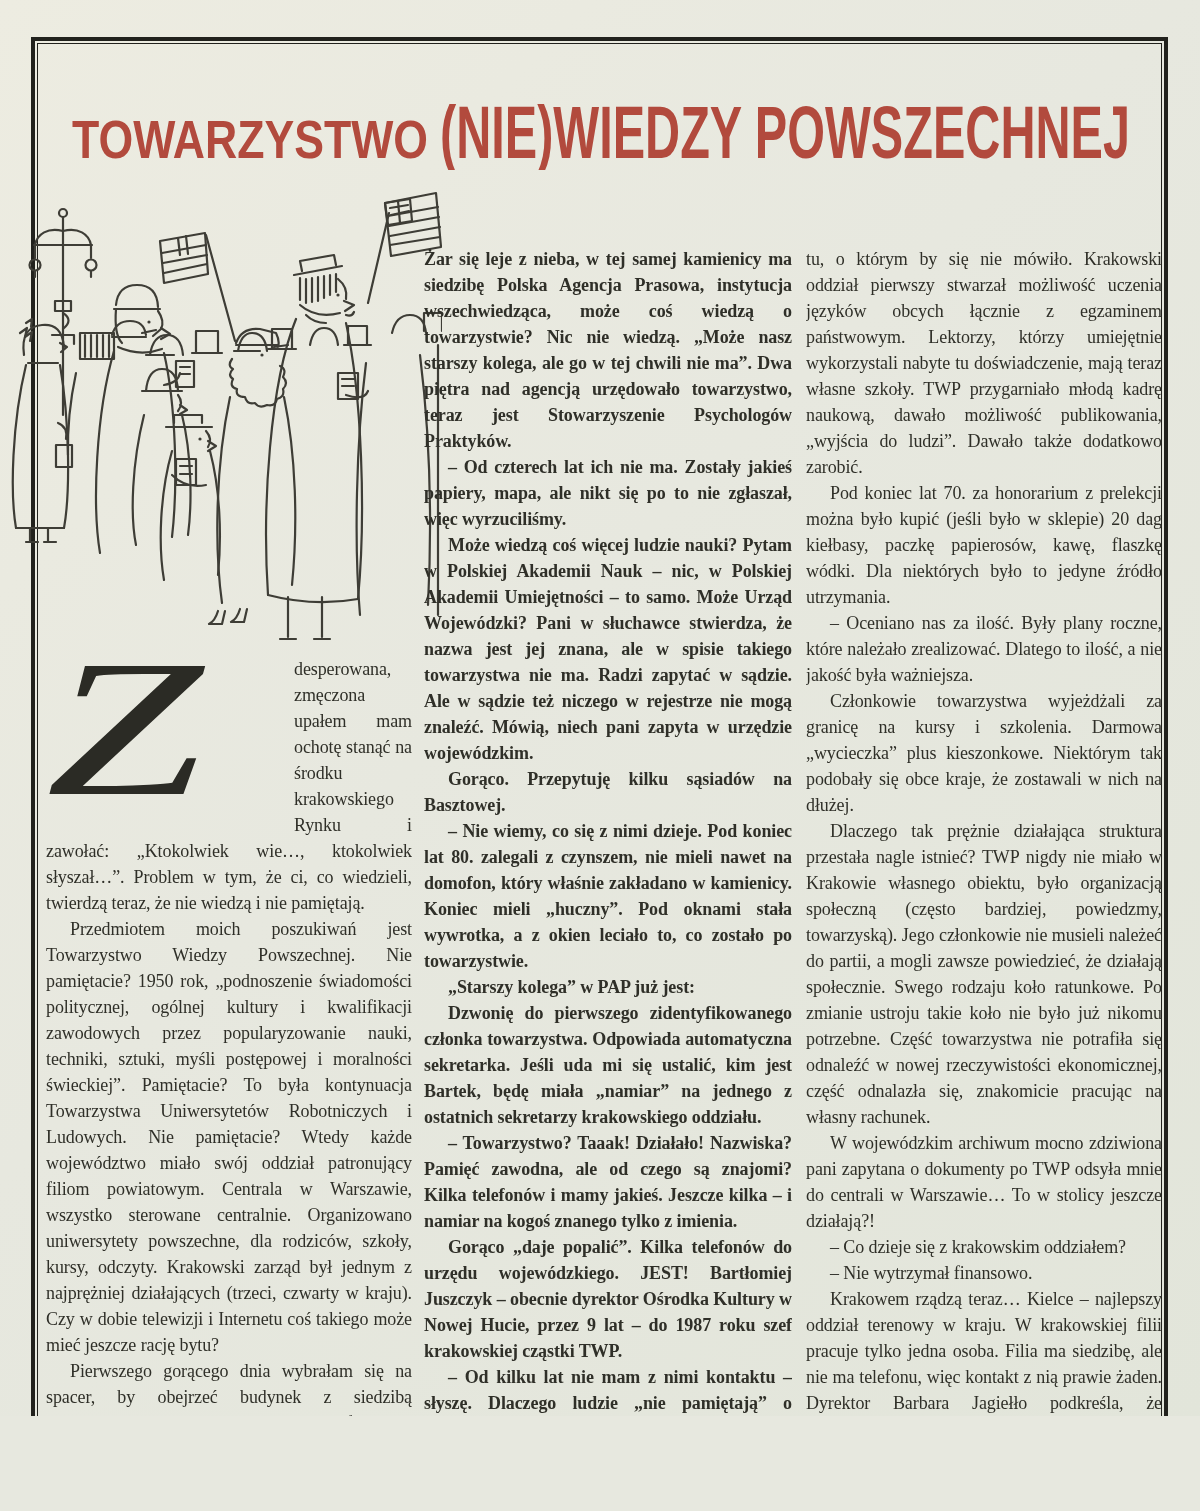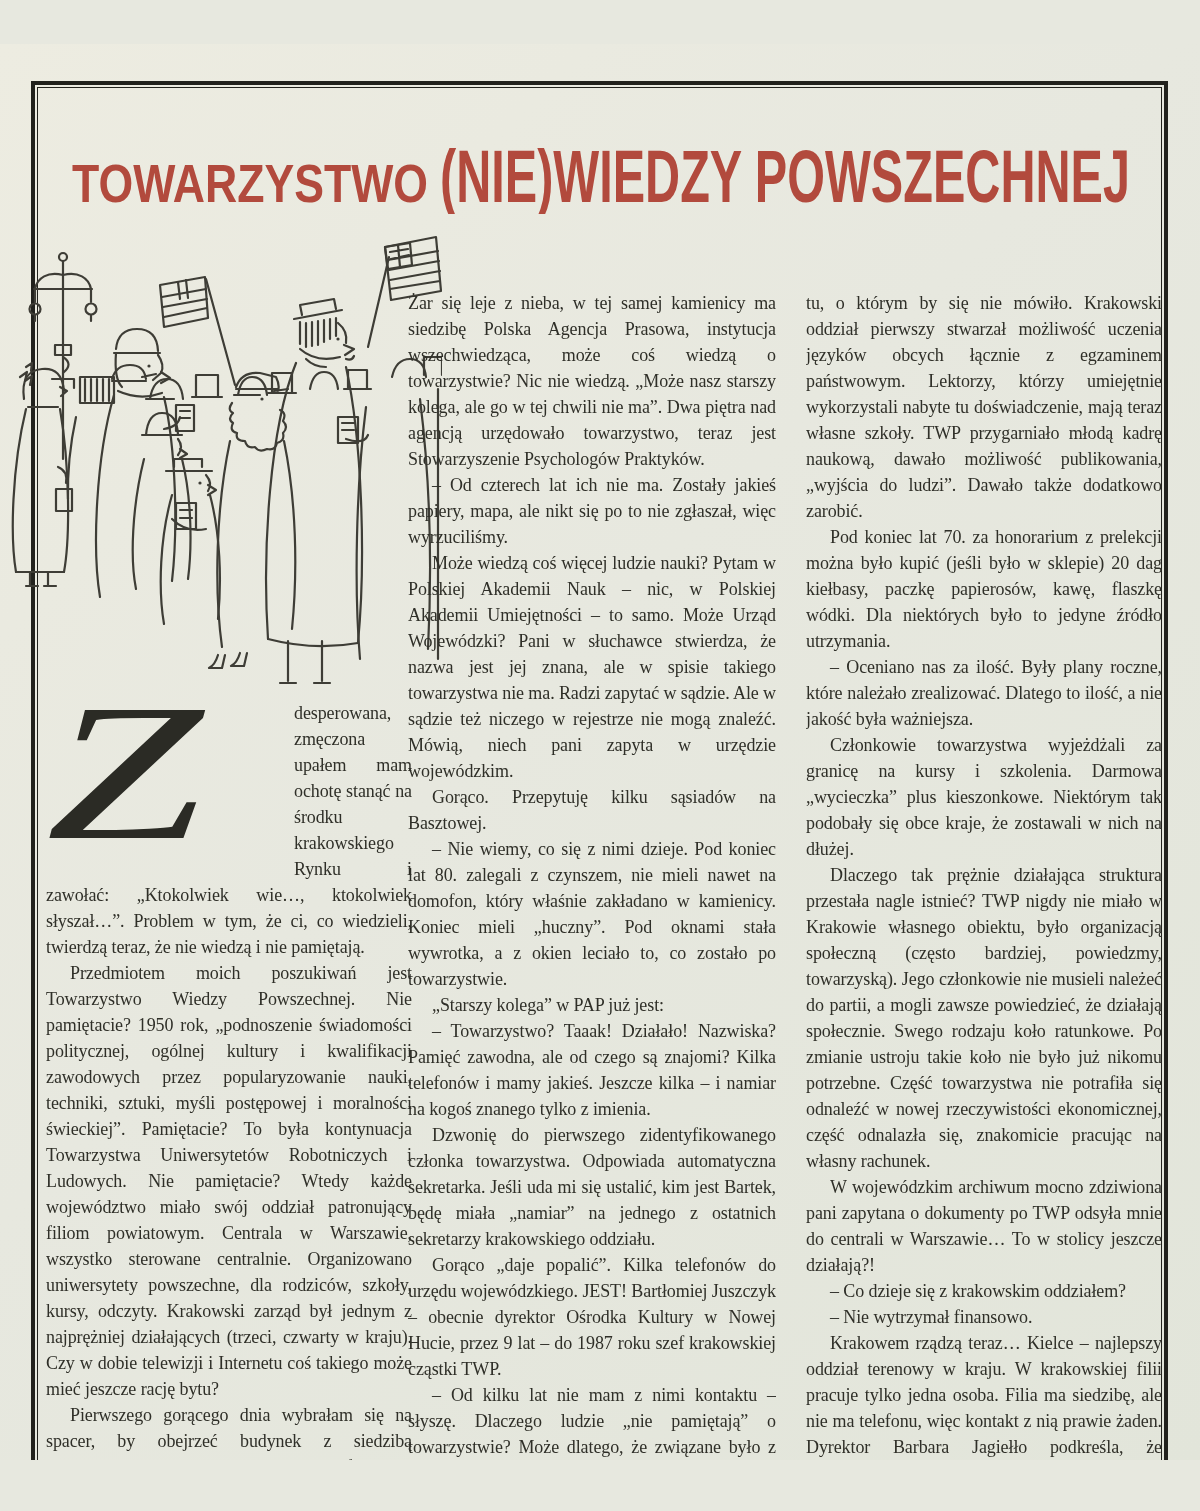--- a/index.html
+++ b/index.html
@@ -1,33 +1,33 @@
 <!DOCTYPE html>
 <html lang="pl"><head>
 <meta charset="utf-8">
 <style>
   html,body{margin:0;padding:0;background:#e7e8df;}
   .page{
     position:relative;width:1200px;height:1416px;overflow:hidden;
     background:linear-gradient(135deg,#edece1 0%,#e7e8df 45%,#e2e5da 100%);
-    font-family:"Liberation Serif",serif;color:#2f2f28;margin-top:44px;
+    font-family:"Liberation Serif",serif;color:#2f2f28;
   }
   .frame{position:absolute;left:31px;top:37px;width:1129px;height:1413px;
     border:4px solid #22221d;pointer-events:none;}
   .frame-inner{position:absolute;left:2px;top:2px;right:2px;bottom:2px;border:1px solid #22221d;}
   .headline{position:absolute;left:68px;top:86px;width:1066px;height:84px;}
   .headline text{font-family:"Liberation Sans",sans-serif;font-weight:bold;}
   .illus{position:absolute;left:0px;top:183px;width:442px;height:482px;}
   .illus *{vector-effect:non-scaling-stroke;}
   .col{position:absolute;font-size:18px;line-height:26px;text-align:justify;
     overflow:hidden;letter-spacing:-0.1px;}
   .col p{margin:0;text-indent:24px;}
   .col p.noindent{text-indent:0;}
   #col1{left:46px;top:656px;width:366px;height:788px;}
-  #col2{left:408px;top:246px;width:368px;height:1202px;}
+  #col2{left:424px;top:246px;width:368px;height:1202px;font-weight:bold;}
   #col3{left:806px;top:246px;width:356px;height:1202px;}
   .dropcap{float:left;width:248px;height:160px;font-size:188px;line-height:146px;
     font-style:italic;color:#2b2b25;transform:scale(1.5,1.04);transform-origin:0% 55%;}
   .pageno{position:absolute;left:44px;top:1464px;font-size:29px;
     font-style:italic;font-weight:bold;color:#2b2b25;}
   .bottom-rule{position:absolute;left:0;top:1504px;width:1200px;height:2px;background:#7b7b71;}
 </style>
 </head>
 <body>
 
@@ -155,22 +155,22 @@
     <p>Pierwszego gorącego dnia wybrałam się na spacer, by obejrzeć budynek z siedzibą towarzystwa, które według książki telefonicznej mieści się przy ulicy Basztowej 15. Obeszłam kamienicę ze wszystkich możliwych stron, przeczytałam dokładnie szyldy i reklamy… Nie ma! Na domofonie również. Jest tylko ślad po jakiejś tablicy… Tyle by pozostało z wiedzy powszechnej? Telefonuję pod znaleziony numer. Nikt nic o żadnym towarzystwie nie słyszał.</p>
   </div>
 
   <div class="col" id="col2">
     <p class="noindent">Żar się leje z nieba, w tej samej kamienicy ma siedzibę Polska Agencja Prasowa, instytucja wszechwiedząca, może coś wiedzą o towarzystwie? Nic nie wiedzą. „Może nasz starszy kolega, ale go w tej chwili nie ma”. Dwa piętra nad agencją urzędowało towarzystwo, teraz jest Stowarzyszenie Psychologów Praktyków.</p>
     <p>– Od czterech lat ich nie ma. Zostały jakieś papiery, mapa, ale nikt się po to nie zgłaszał, więc wyrzuciliśmy.</p>
     <p>Może wiedzą coś więcej ludzie nauki? Pytam w Polskiej Akademii Nauk – nic, w Polskiej Akademii Umiejętności – to samo. Może Urząd Wojewódzki? Pani w słuchawce stwierdza, że nazwa jest jej znana, ale w spisie takiego towarzystwa nie ma. Radzi zapytać w sądzie. Ale w sądzie też niczego w rejestrze nie mogą znaleźć. Mówią, niech pani zapyta w urzędzie wojewódzkim.</p>
     <p>Gorąco. Przepytuję kilku sąsiadów na Basztowej.</p>
     <p>– Nie wiemy, co się z nimi dzieje. Pod koniec lat 80. zalegali z czynszem, nie mieli nawet na domofon, który właśnie zakładano w kamienicy. Koniec mieli „huczny”. Pod oknami stała wywrotka, a z okien leciało to, co zostało po towarzystwie.</p>
     <p>„Starszy kolega” w PAP już jest:</p>
+    <p>Dzwonię do pierwszego zidentyfikowanego członka towarzystwa. Odpowiada automatyczna sekretarka. Jeśli uda mi się ustalić, kim jest Bartek, będę miała „namiar” na jednego z ostatnich sekretarzy krakowskiego oddziału.</p>
     <p>– Towarzystwo? Taaak! Działało! Nazwiska? Pamięć zawodna, ale od czego są znajomi? Kilka telefonów i mamy jakieś. Jeszcze kilka – i namiar na kogoś znanego tylko z imienia.</p>
-    <p>Dzwonię do pierwszego zidentyfikowanego członka towarzystwa. Odpowiada automatyczna sekretarka. Jeśli uda mi się ustalić, kim jest Bartek, będę miała „namiar” na jednego z ostatnich sekretarzy krakowskiego oddziału.</p>
     <p>Gorąco „daje popalić”. Kilka telefonów do urzędu wojewódzkiego. JEST! Bartłomiej Juszczyk – obecnie dyrektor Ośrodka Kultury w Nowej Hucie, przez 9 lat – do 1987 roku szef krakowskiej cząstki TWP.</p>
     <p>– Od kilku lat nie mam z nimi kontaktu – słyszę. Dlaczego ludzie „nie pamiętają” o towarzystwie? Może dlatego, że związane było z poprzednią epoką, że zawsze wiązano je z organami partyjnymi?</p>
 
   </div>
 
   <div class="col" id="col3">
     <p class="noindent">tu, o którym by się nie mówiło. Krakowski oddział pierwszy stwarzał możliwość uczenia języków obcych łącznie z egzaminem państwowym. Lektorzy, którzy umiejętnie wykorzystali nabyte tu doświadczenie, mają teraz własne szkoły. TWP przygarniało młodą kadrę naukową, dawało możliwość publikowania, „wyjścia do ludzi”. Dawało także dodatkowo zarobić.</p>
     <p>Pod koniec lat 70. za honorarium z prelekcji można było kupić (jeśli było w sklepie) 20 dag kiełbasy, paczkę papierosów, kawę, flaszkę wódki. Dla niektórych było to jedyne źródło utrzymania.</p>
     <p>– Oceniano nas za ilość. Były plany roczne, które należało zrealizować. Dlatego to ilość, a nie jakość była ważniejsza.</p>
     <p>Członkowie towarzystwa wyjeżdżali za granicę na kursy i szkolenia. Darmowa „wycieczka” plus kieszonkowe. Niektórym tak podobały się obce kraje, że zostawali w nich na dłużej.</p>

